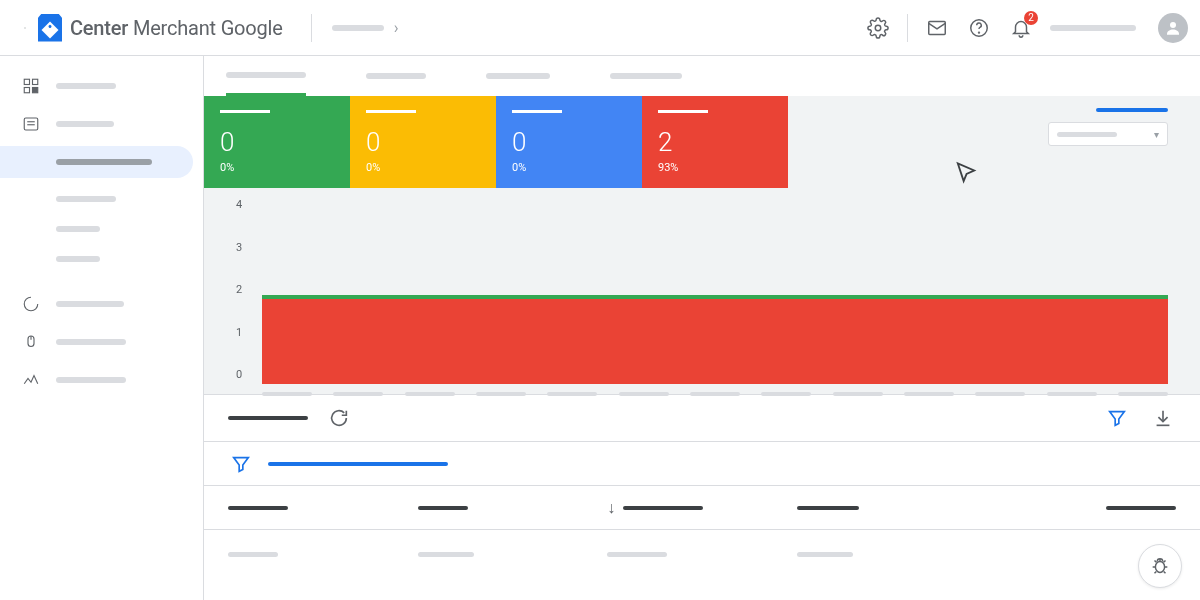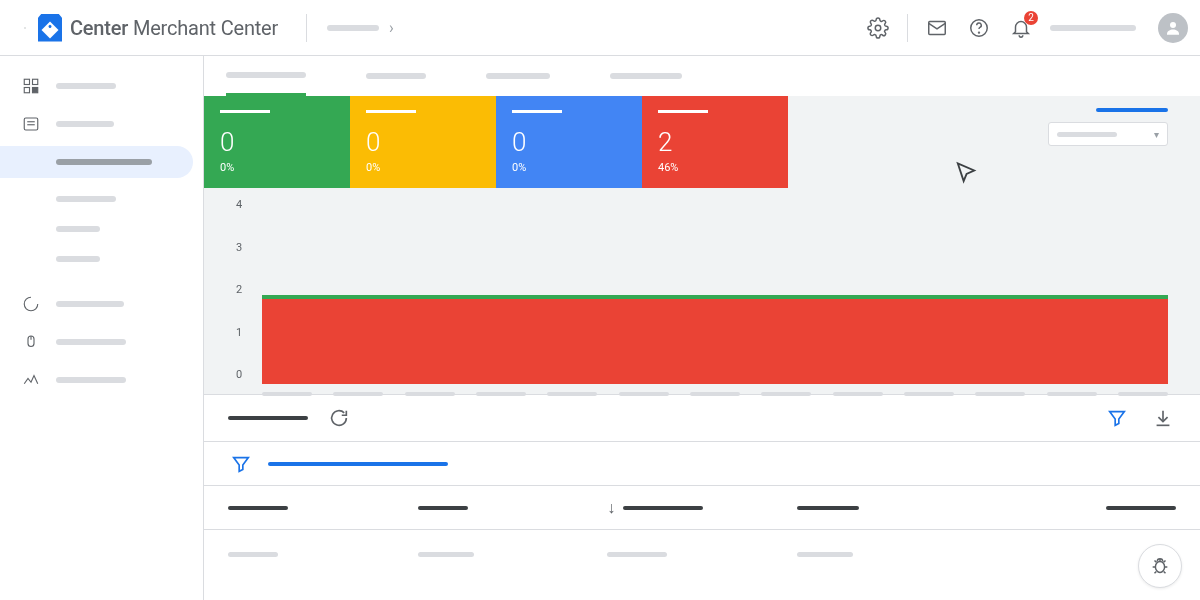--- a/index.html
+++ b/index.html
@@ -80,21 +80,21 @@
   <div class="icon24">
     <svg class="hamburger" viewBox="0 0 24 24">
         <line class="hamburger-line" x1="3" y1="6" x2="21" y2="6"></line>
         <line class="hamburger-line" x1="3" y1="12" x2="21" y2="12"></line>
         <line class="hamburger-line" x1="3" y1="18" x2="21" y2="18"></line>
       </svg>
   </div>
   <div class="logo-box">
       <div class="logo-tag"></div>
     </div>
-  <div class="logo-text"><b>Center</b><span> Merchant Center</span></div>
+  <div class="logo-text"><b>Center</b><span> Merchant Google</span></div>
   <div class="header-sep"></div>
   <div class="header-blur"></div>
   <span class="crumb-chevron">›</span>
   <div class="header-right">
     <div class="icon24">
       <svg viewBox="0 0 24 24" fill="none" stroke="#5f6368" stroke-width="1.6">
           <circle cx="12" cy="12" r="3"></circle>
           <path d="M19.4 15a1.7 1.7 0 0 0 .34 1.87l.06.06a2 2 0 1 1-2.83 2.83l-.06-.06a1.7 1.7 0 0 0-1.87-.34 1.7 1.7 0 0 0-1 1.56V21a2 2 0 1 1-4 0v-.09a1.7 1.7 0 0 0-1.11-1.56 1.7 1.7 0 0 0-1.87.34l-.06.06a2 2 0 1 1-2.83-2.83l.06-.06a1.7 1.7 0 0 0 .34-1.87 1.7 1.7 0 0 0-1.56-1H3a2 2 0 1 1 0-4h.09a1.7 1.7 0 0 0 1.56-1.11 1.7 1.7 0 0 0-.34-1.87l-.06-.06a2 2 0 1 1 2.83-2.83l.06.06a1.7 1.7 0 0 0 1.87.34H9a1.7 1.7 0 0 0 1-1.56V3a2 2 0 1 1 4 0v.09a1.7 1.7 0 0 0 1 1.56 1.7 1.7 0 0 0 1.87-.34l.06-.06a2 2 0 1 1 2.83 2.83l-.06.06a1.7 1.7 0 0 0-.34 1.87V9a1.7 1.7 0 0 0 1.56 1H21a2 2 0 1 1 0 4h-.09a1.7 1.7 0 0 0-1.56 1z"></path>
         </svg>
     </div>
@@ -212,21 +212,21 @@
           <div class="card-sub">0%</div>
         </div>
         <div class="card blue">
           <div class="card-top"></div>
           <div class="card-val">0</div>
           <div class="card-sub">0%</div>
         </div>
         <div class="card red">
           <div class="card-top"></div>
           <div class="card-val">2</div>
-          <div class="card-sub">46%</div>
+          <div class="card-sub">93%</div>
         </div>
       </div>
       <div class="dash-right">
         <div class="blue-blur"></div>
         <div class="dropdown">
           <div class="dropdown-blur"></div>
           <span class="dropdown-caret">▾</span>
         </div>
       </div>
     </div>

